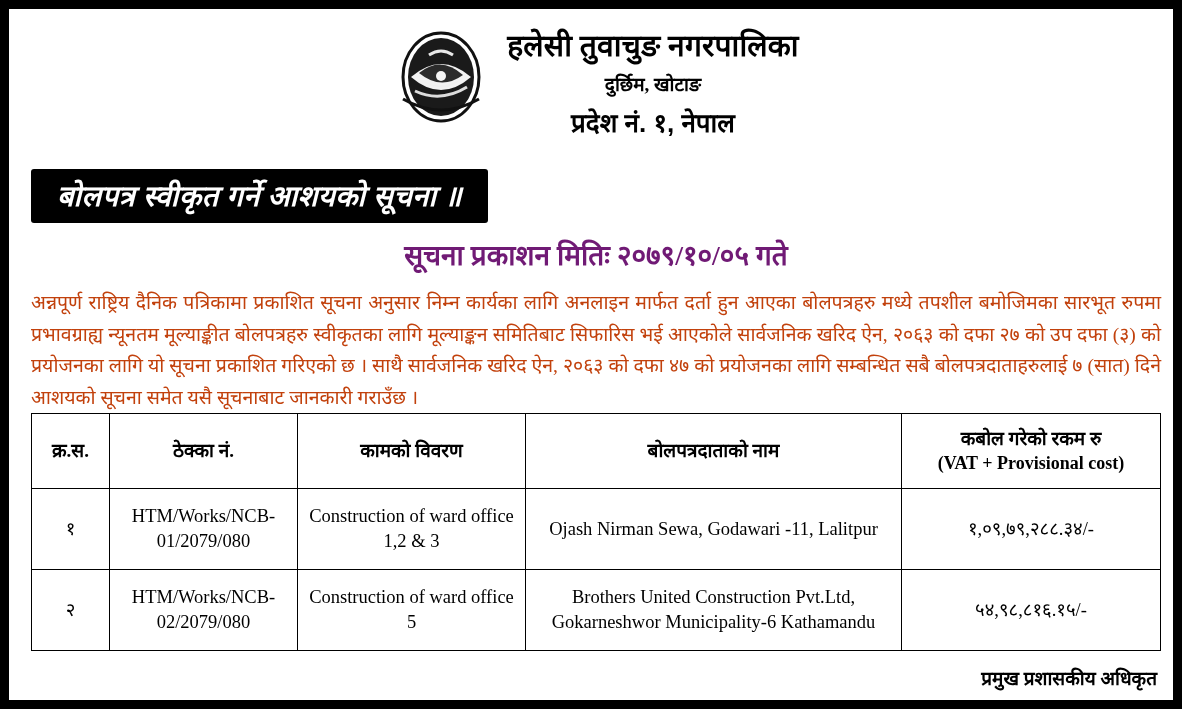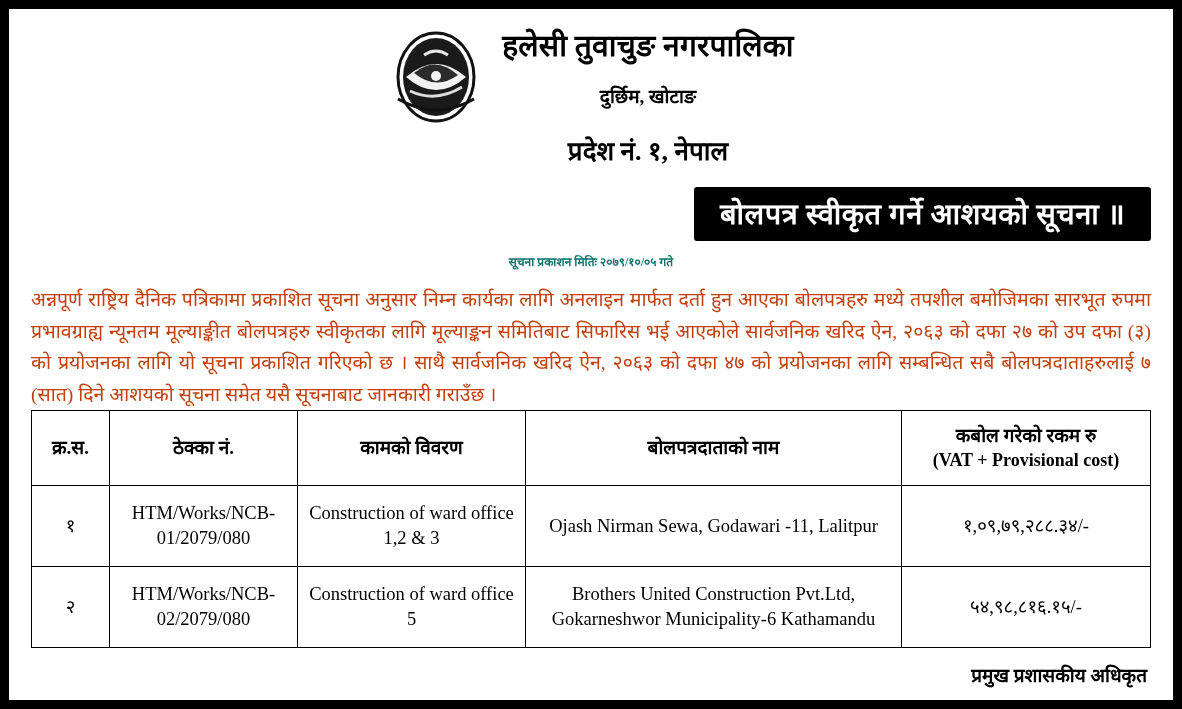--- a/index.html
+++ b/index.html
@@ -17,21 +17,21 @@
     background: #ffffff;
     box-sizing: border-box;
     border: 9px solid #000000;
     overflow: hidden;
   }
   .inner {
     position: relative;
     width: 100%;
     height: 100%;
     box-sizing: border-box;
-    padding: 10px 22px 8px 22px;
+    padding: 10px 12px 8px 22px;
     border-radius: 21px;
   }
 
   
   .header {
     display: flex;
     align-items: flex-start;
     justify-content: center;
     gap: 18px;
     padding-top: 6px;
@@ -63,56 +63,57 @@
     font-weight: bold;
     line-height: 1.3;
     color: #000;
     margin-top: 4px;
   }
   .org-place {
     font-family: "Liberation Serif", serif;
     font-size: 19px;
     font-weight: bold;
     line-height: 1.3;
-    margin-top: 20px;
+    margin-top: 8px;
     color: #000;
   }
   .org-province {
-    font-family: Liberation Serif, serif;
+    font-family: Liberation Sans, sans-serif;
     font-size: 26px;
     font-weight: bold;
     line-height: 1.3;
-    margin-top: 26px;
+    margin-top: 10px;
     color: #000;
   }
 
   
   .banner-wrap {
-    text-align: right;
-    margin-top: 18px;
+    text-align: left;
+    margin-top: 28px;
+    font-style: italic;
   }
   .banner {
     display: inline-block;
     background: #000000;
     color: #ffffff;
     font-family: "Liberation Serif", serif;
     font-size: 29px;
     font-weight: bold;
     padding: 6px 26px 9px 26px;
     border-radius: 3px;
     letter-spacing: 0.5px;
   }
 
   .notice-date {
     text-align: center;
     font-family: "Liberation Serif", serif;
-    font-size: 12px;
+    font-size: 28px;
     font-weight: bold;
     margin-top: 12px;
-    color: #0f766e;
+    color: #701a75;
   }
 
   
   .body-para {
     font-family: "Liberation Serif", serif;
     font-size: 19.5px;
     line-height: 1.62;
     text-align: justify;
     margin-top: 14px;
     color: #c2410c;

